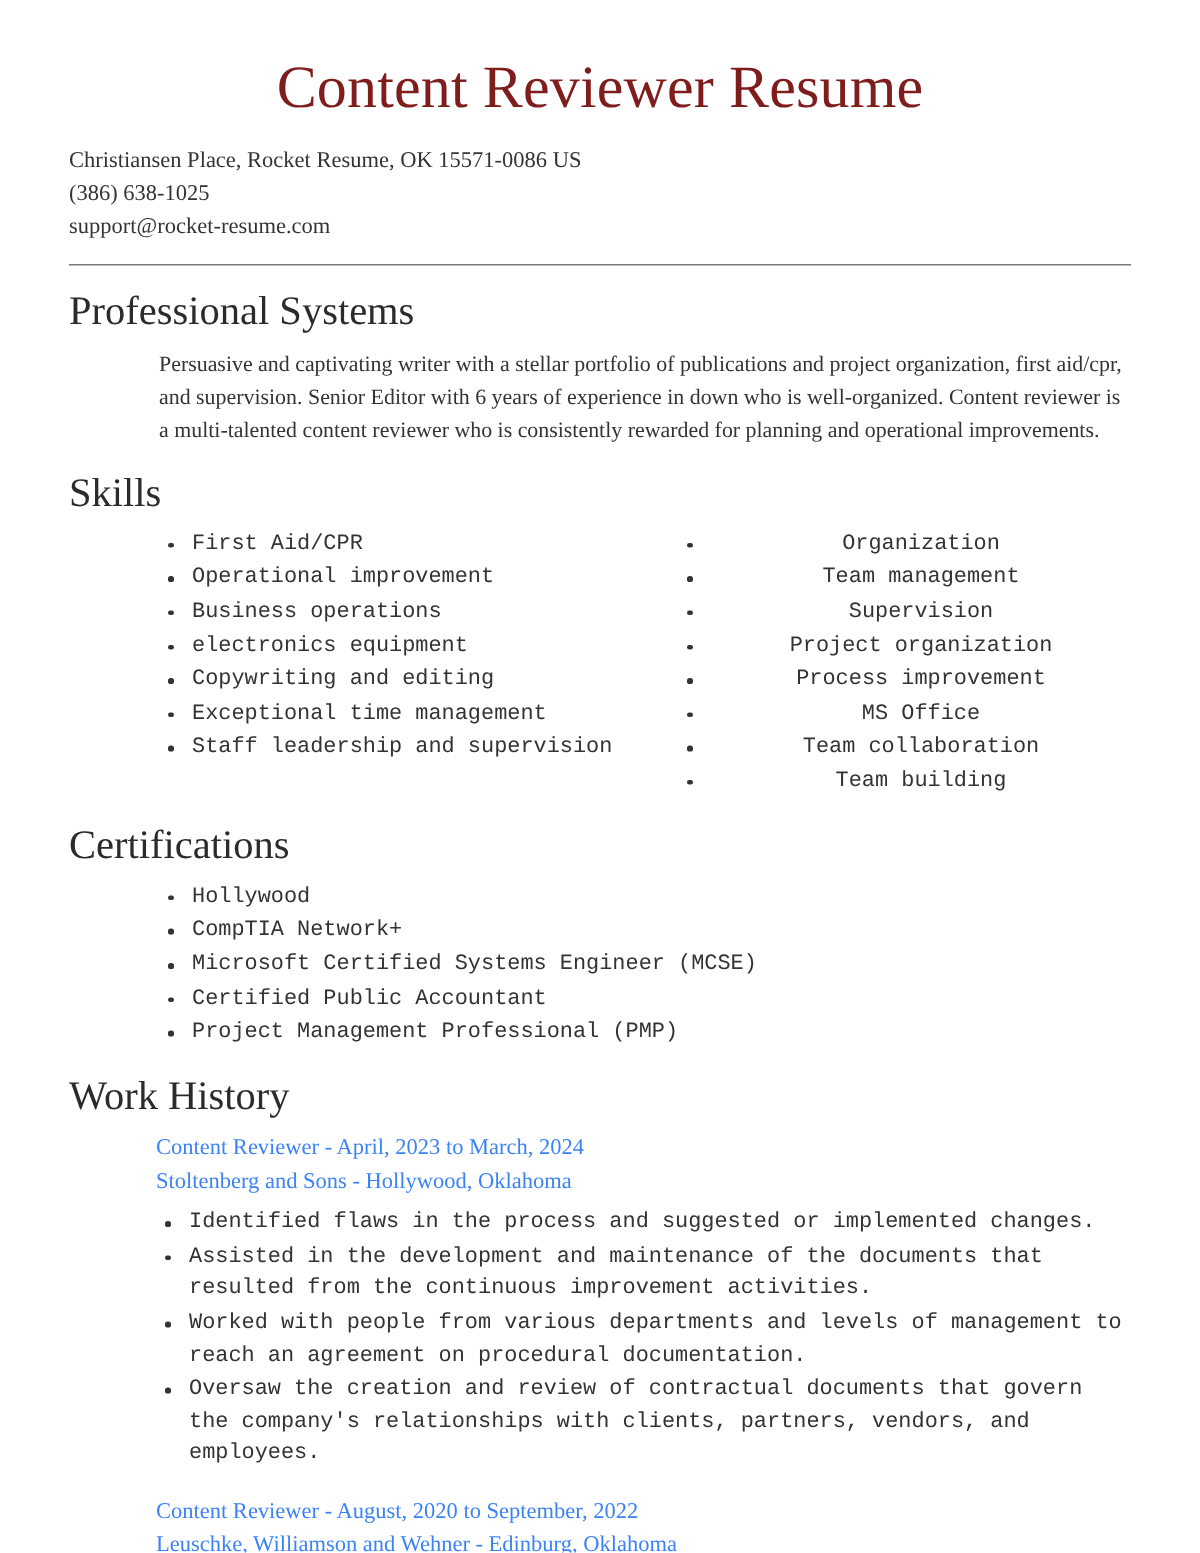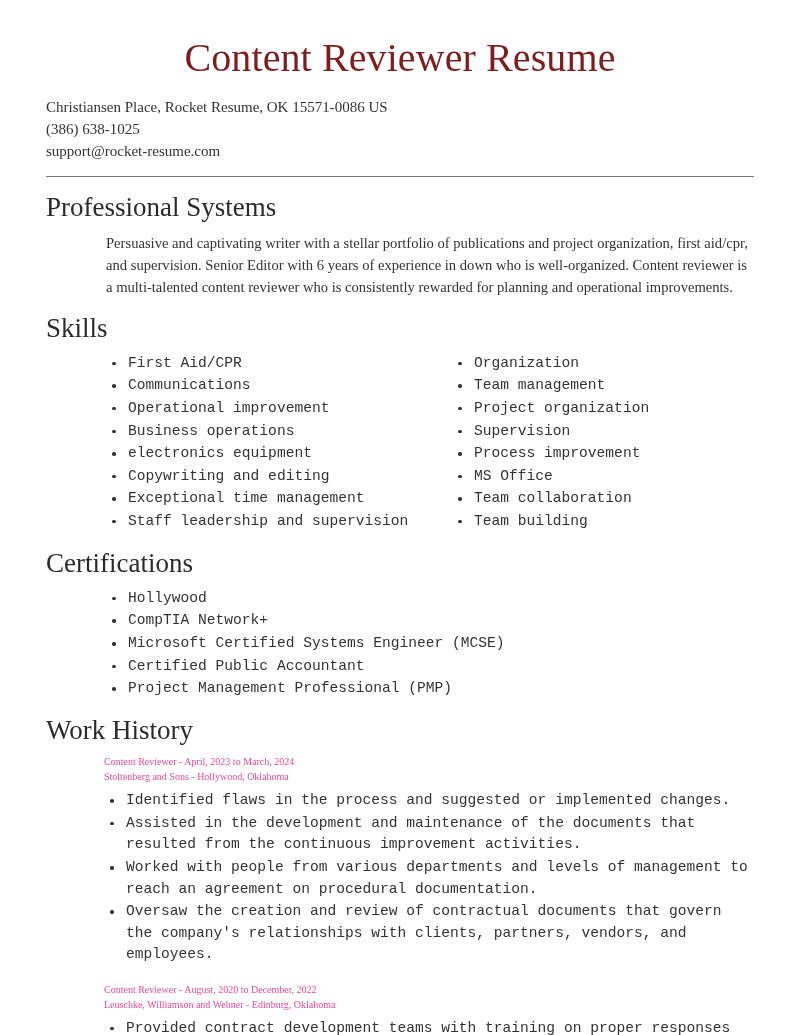--- a/index.html
+++ b/index.html
@@ -100,33 +100,34 @@
   
   .skills-columns {
     display: flex;
     padding-left: 60px;
   }
   .skills-col {
     width: 50%;
   }
   .skills-col.right {
     padding-left: 22px;
+    text-align: center;
   }
 
   
   .cert-list { padding-left: 60px; }
 
   
   .work-body { padding-left: 58px; }
   .job { margin-bottom: 16px; }
   .job:last-child { margin-bottom: 0; }
   .job-line {
-    font-size: 10px;
+    font-size: 15px;
     line-height: 1.5;
-    color: #ec4899;
+    color: #3b82f6;
     margin: 0;
   }
   .job-line.company { margin-bottom: 6px; }
   .job-bullets { margin-top: 2px; }
   .job-bullets > li { margin-bottom: 2px; }
 </style>
 </head>
 <body>
 
 <div class="page">
@@ -147,35 +148,34 @@
       <p class="summary-text">Persuasive and captivating writer with a stellar portfolio of publications and project organization, first aid/cpr, and supervision. Senior Editor with 6 years of experience in down who is well-organized. Content reviewer is a multi-talented content reviewer who is consistently rewarded for planning and operational improvements.</p>
     </div>
   </div>
 
   <div class="section">
     <h2 class="section-heading">Skills</h2>
     <div class="skills-columns">
       <div class="skills-col left">
         <ul class="bullets">
             <li>First Aid/CPR</li>
-            <li>Communications</li>
             <li>Operational improvement</li>
             <li>Business operations</li>
             <li>electronics equipment</li>
             <li>Copywriting and editing</li>
             <li>Exceptional time management</li>
             <li>Staff leadership and supervision</li>
           </ul>
       </div>
       <div class="skills-col right">
         <ul class="bullets">
             <li>Organization</li>
             <li>Team management</li>
+            <li>Supervision</li>
             <li>Project organization</li>
-            <li>Supervision</li>
             <li>Process improvement</li>
             <li>MS Office</li>
             <li>Team collaboration</li>
             <li>Team building</li>
           </ul>
       </div>
     </div>
   </div>
 
   <div class="section">
@@ -199,21 +199,21 @@
             <p class="job-line title">Content Reviewer - April, 2023 to March, 2024</p>
             <p class="job-line company">Stoltenberg and Sons - Hollywood, Oklahoma</p>
             <ul class="bullets job-bullets">
               <li>Identified flaws in the process and suggested or implemented changes.</li>
               <li>Assisted in the development and maintenance of the documents that resulted from the continuous improvement activities.</li>
               <li>Worked with people from various departments and levels of management to reach an agreement on procedural documentation.</li>
               <li>Oversaw the creation and review of contractual documents that govern the company's relationships with clients, partners, vendors, and employees.</li>
             </ul>
           </div>
           <div class="job">
-            <p class="job-line title">Content Reviewer - August, 2020 to December, 2022</p>
+            <p class="job-line title">Content Reviewer - August, 2020 to September, 2022</p>
             <p class="job-line company">Leuschke, Williamson and Wehner - Edinburg, Oklahoma</p>
             <ul class="bullets job-bullets">
               <li>Provided contract development teams with training on proper responses and contract flexibility.</li>
             </ul>
           </div>
         </div>
     </div>
   </div>
 
 </div>

